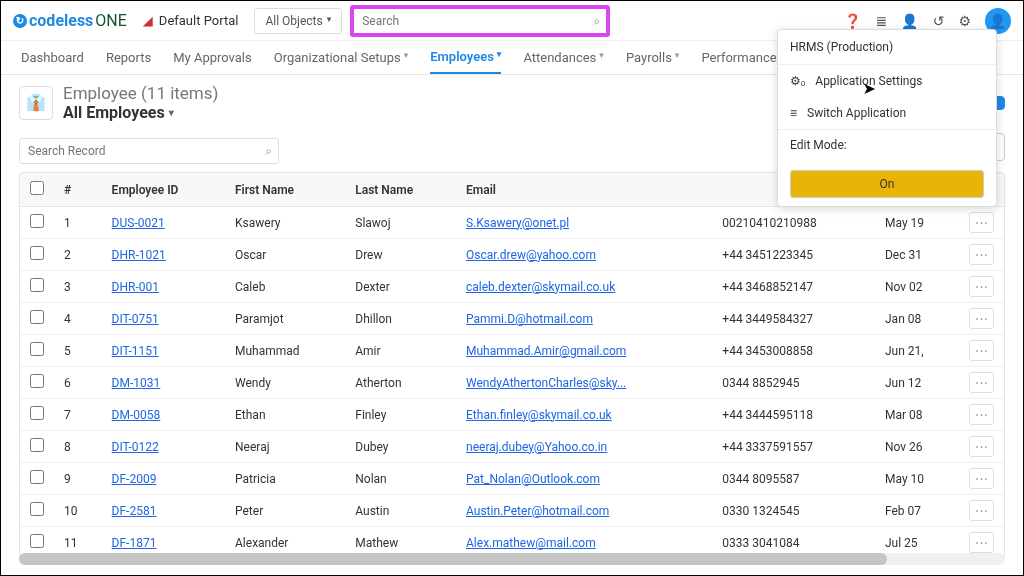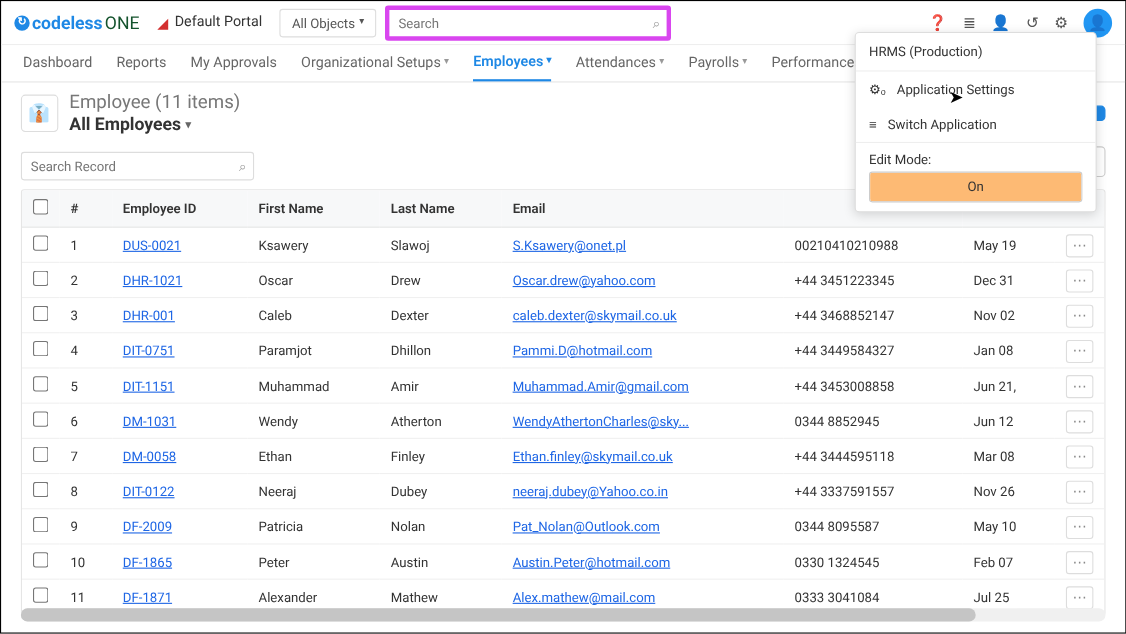--- a/index.html
+++ b/index.html
@@ -24,38 +24,38 @@
 .content{padding:8px 18px}
 .header-row{display:flex;align-items:center;gap:10px}
 .emp-icon{width:34px;height:34px;border:1px solid #ddd;border-radius:4px;display:flex;align-items:center;justify-content:center;font-size:16px;color:#333}
 .header-txt{flex:1}
 .header-sub{font-size:17px;color:#777}
 .header-title{font-size:16px;font-weight:700;color:#333;display:flex;align-items:center;gap:4px}
 .header-title .caret{font-size:10px;color:#666}
 .action-btns{display:flex;gap:8px;align-items:center}
 .btn{border:1px solid #ccc;border-radius:4px;padding:6px 10px;font-size:12px;background:#fff;cursor:pointer;display:flex;align-items:center;gap:4px}
 .btn-primary{background:#1e88e5;color:#fff;border-color:#1e88e5}
-.search-record{margin-top:8px;width:212px;border:1px solid #ddd;border-radius:3px;padding:5px 26px 5px 8px;position:relative;font-size:12px}
+.search-record{margin-top:8px;width:260px;border:1px solid #ddd;border-radius:3px;padding:5px 26px 5px 8px;position:relative;font-size:12px}
 .search-record input{border:none;outline:none;width:100%;font-size:12px}
 .search-record .sicon{position:absolute;right:6px;top:5px;color:#999}
 .table-wrap{margin-top:8px;border:1px solid #e5e5e5;border-radius:3px;overflow-x:auto}
 table{width:100%;border-collapse:collapse;font-size:12px}
 th{background:#f7f8f9;text-align:left;padding:8px 10px;font-weight:600;color:#333;border-bottom:1px solid #e5e5e5;white-space:nowrap}
 td{padding:7px 10px;border-bottom:1px solid #f0f0f0;white-space:nowrap;color:#333}
 td a{color:#1e66e5;text-decoration:underline}
 .chk{width:14px;height:14px}
 .row-menu{border:1px solid #ddd;border-radius:3px;padding:2px 5px;cursor:pointer;color:#888;font-size:13px;background:#fff}
 .dropdown-panel{position:absolute;top:28px;right:26px;width:220px;background:#fff;border:1px solid #ddd;box-shadow:0 2px 10px rgba(0,0,0,0.15);border-radius:4px;z-index:10;font-size:12px}
 .dp-head{padding:10px 12px;font-weight:400;color:#333;border-bottom:1px solid #eee}
 .dp-item{padding:9px 12px;display:flex;align-items:center;gap:10px;color:#333;cursor:pointer}
 .dp-edit{padding:8px 12px;border-top:1px solid #eee}
-.dp-edit-label{color:#333;margin-bottom:4px}
+.dp-edit-label{color:#333;margin-bottom:18px}
 .toggle{display:flex;border:1px solid #ccc;border-radius:3px;overflow:hidden}
 .toggle div{flex:1;text-align:center;padding:6px 0;cursor:pointer;font-size:12px}
-.toggle .on{background:#fdba74;color:#333}
+.toggle .on{background:#eab308;color:#333}
 .toggle .off{background:#1e88e5;color:#fff}
 .cursor{position:absolute;top:78px;right:147px;z-index:20;font-size:16px;color:#000;pointer-events:none}
 .scrollbar-h{position:absolute;bottom:10px;left:18px;right:18px;height:12px;background:#f0f0f0;border-radius:6px}
 .scrollbar-h .thumb{position:absolute;left:0;top:0;height:100%;width:88%;background:#c5c5c5;border-radius:6px}
 </style>
 </head>
 <body>
 
 <div class="topbar">
   <div class="logo">
@@ -263,21 +263,21 @@
             <td>Patricia</td>
             <td>Nolan</td>
             <td><a href="#">Pat_Nolan@Outlook.com</a></td>
             <td>0344 8095587</td>
             <td>May 10</td>
             <td style="width:30px"><span class="row-menu">⋯</span></td>
           </tr>
           <tr>
             <td><input type="checkbox" class="chk" style=""></td>
             <td>10</td>
-            <td><a href="#">DF-1865</a></td>
+            <td><a href="#">DF-2581</a></td>
             <td>Peter</td>
             <td>Austin</td>
             <td><a href="#">Austin.Peter@hotmail.com</a></td>
             <td>0330 1324545</td>
             <td>Feb 07</td>
             <td style="width:30px"><span class="row-menu">⋯</span></td>
           </tr>
           <tr>
             <td><input type="checkbox" class="chk" style=""></td>
             <td>11</td>

